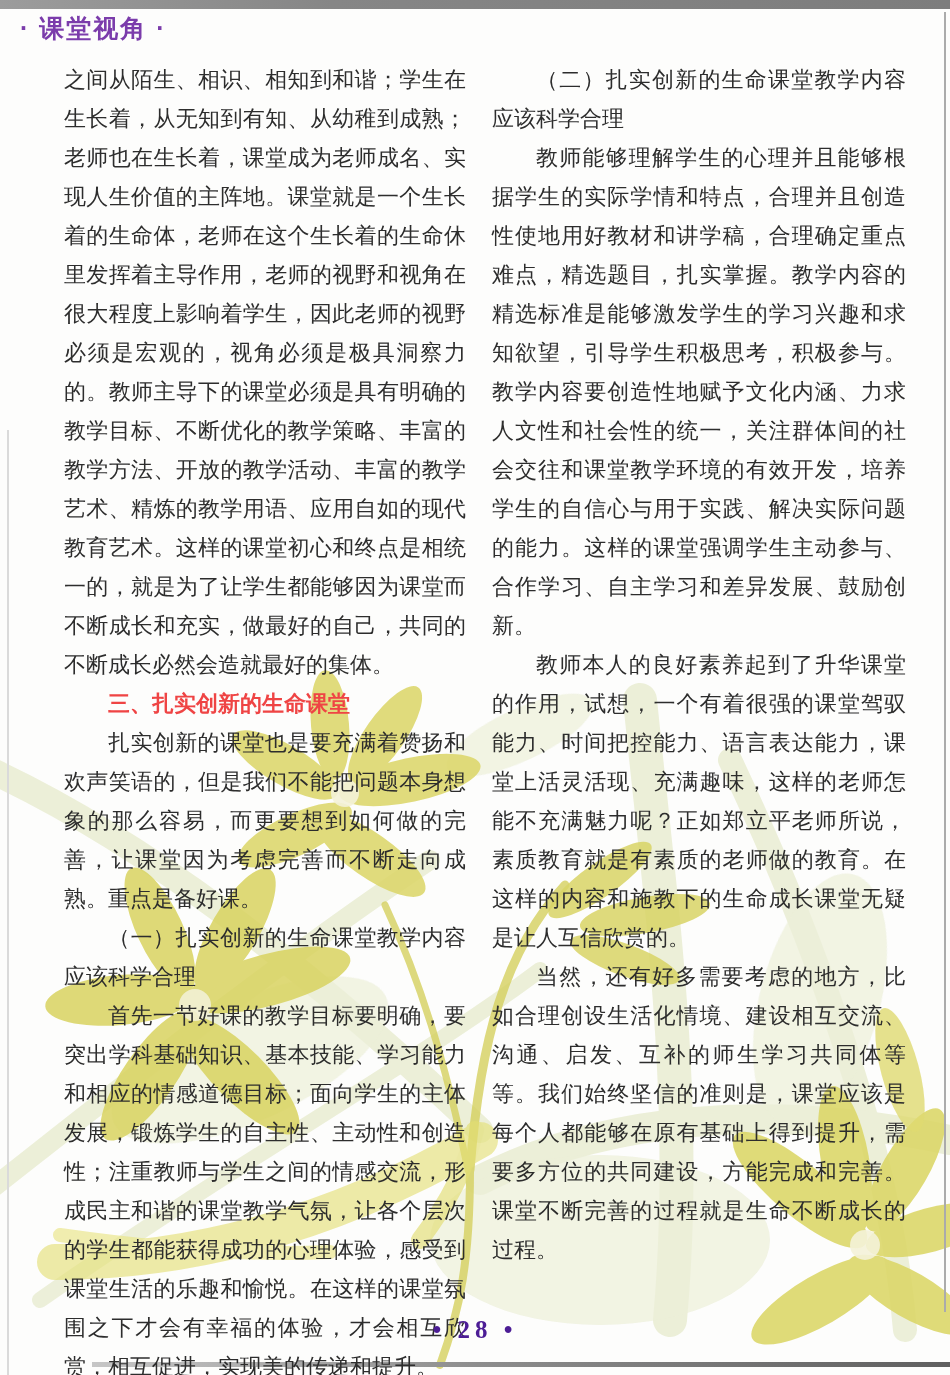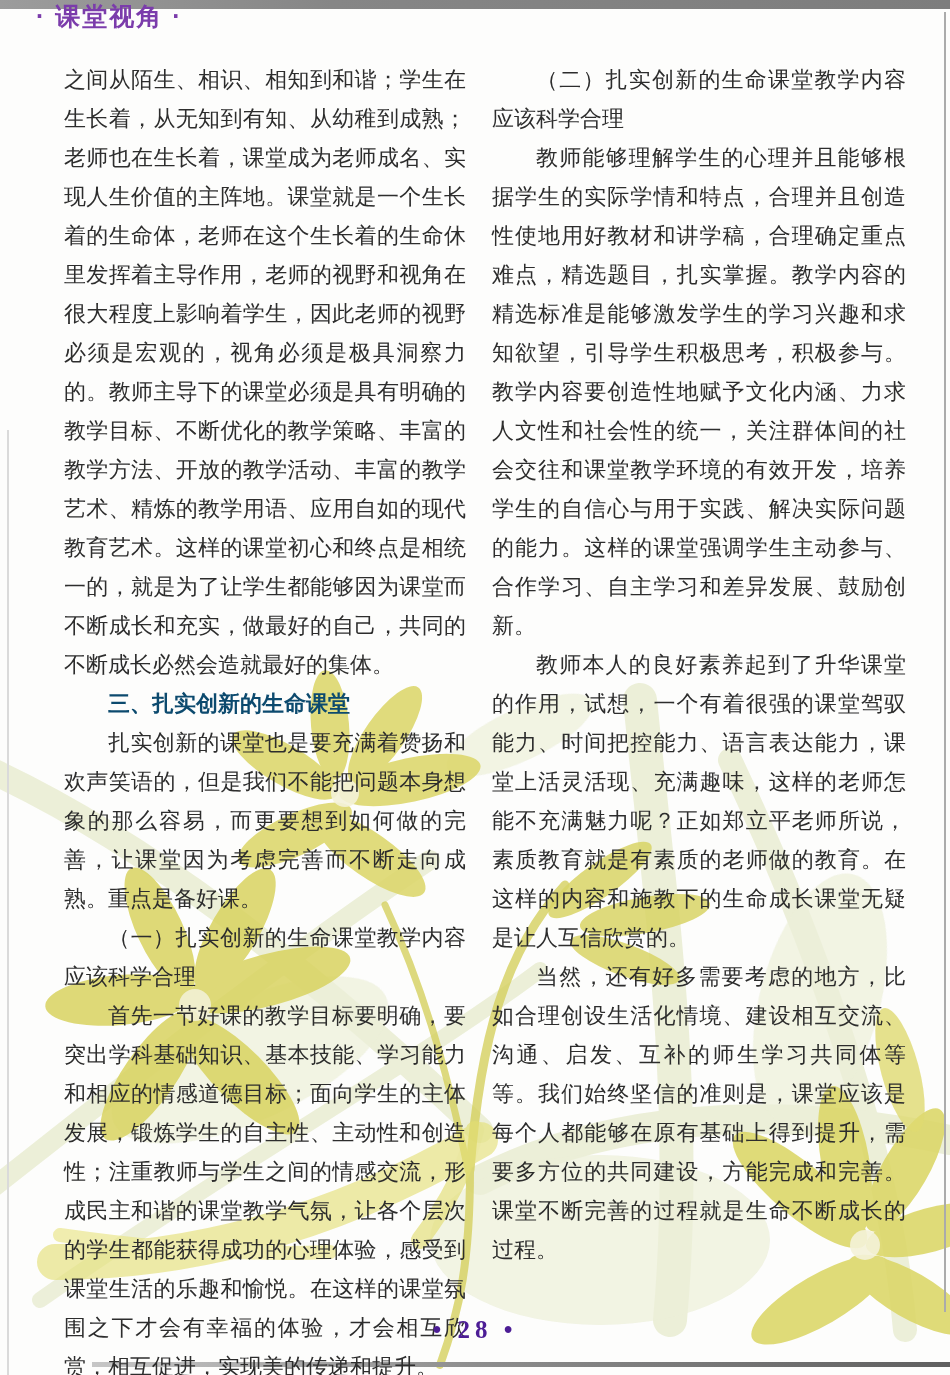--- a/index.html
+++ b/index.html
@@ -14,33 +14,33 @@
   
   .scan-top{position:absolute;top:0;left:0;width:100%;height:9px;
     background:linear-gradient(90deg,#9c9c9c,#868686 35%,#7d7d7d);}
   .scan-bottom{position:absolute;top:1362px;left:92px;right:0;height:5px;
     background:linear-gradient(90deg,#c6c6c6,#8d8d8d 45%,#5f5f5f);}
   .scan-right{position:absolute;top:12px;right:4px;width:2px;height:1300px;background:#ababab;}
   .scan-left{position:absolute;top:430px;left:7px;width:2px;height:945px;background:#dadada;}
 
   .decor{position:absolute;top:0;left:0;z-index:0;}
 
-  .header{position:absolute;top:0;left:20px;z-index:2;
+  .header{position:absolute;top:12px;left:20px;z-index:2;
     font-family:"Liberation Sans","DejaVu Sans",sans-serif;
-    font-weight:bold;font-size:25px;letter-spacing:2px;color:#7b3cab;margin-left:16px;}
+    font-weight:bold;font-size:25px;letter-spacing:2px;color:#7b3cab;}
 
   .col{position:absolute;top:60px;z-index:1;
     font-size:22px;line-height:39px;color:#2d2d2d;
     text-align:justify;text-justify:inter-character;}
   .col-left{left:64px;width:402px;}
   .col-right{left:492px;width:414px;}
 
   .col p{margin:0;text-indent:2em;}
   p.p-cont{text-indent:0;}
-  p.p-head{font-family:"Liberation Sans","DejaVu Sans",sans-serif;font-weight:bold;color:#0c4a6e;}
+  p.p-head{font-family:"Liberation Sans","DejaVu Sans",sans-serif;font-weight:bold;color:#ef4444;}
   p.p-author{margin-top:39px;font-style:italic;letter-spacing:2px;color:#333;}
 
   .page-number{position:absolute;top:1316px;left:0;width:950px;z-index:2;
     text-align:center;font-size:25px;letter-spacing:5px;color:#4c1d95;font-weight:bold;}
 </style>
 </head>
 <body>
 
 <div class="page">
 

